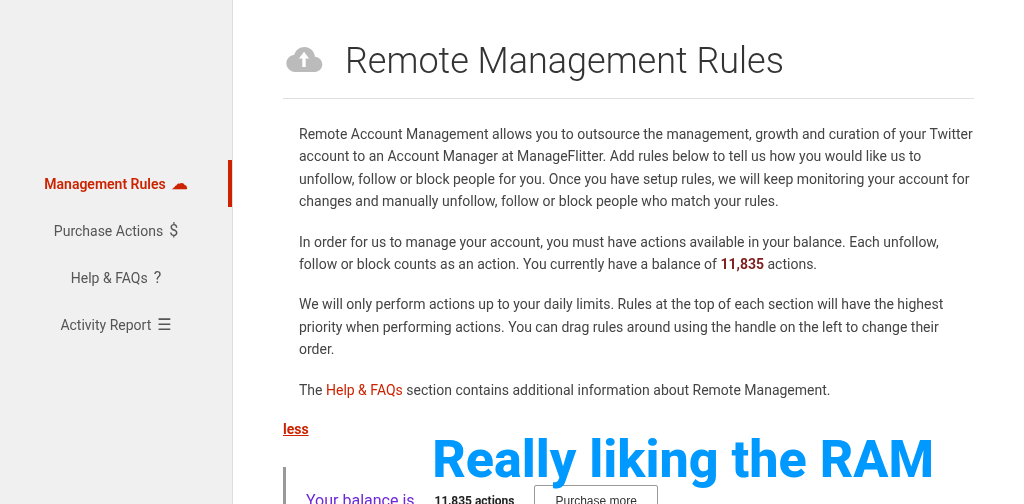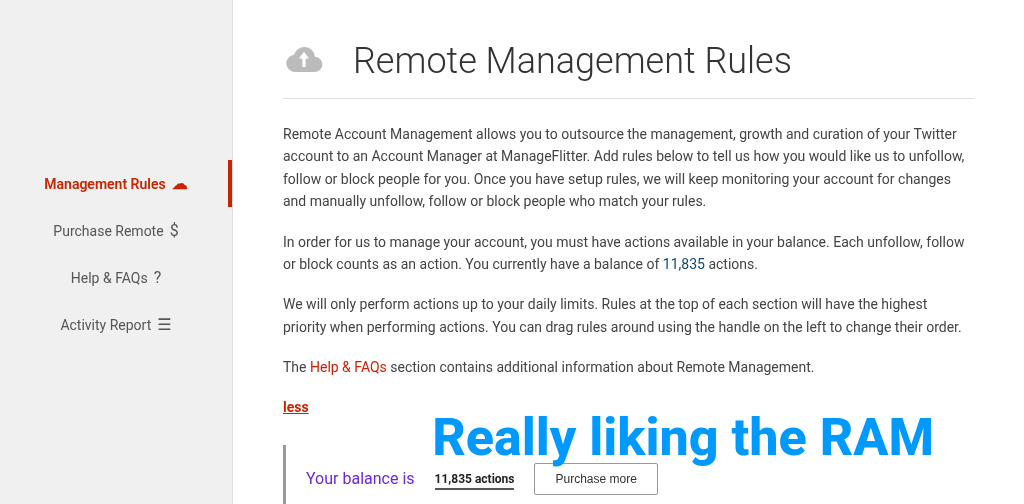--- a/index.html
+++ b/index.html
@@ -66,21 +66,21 @@
     .main-content {
       flex: 1;
       background: #fff;
       padding: 40px 50px 30px 50px;
       overflow-y: auto;
     }
 
     .page-header {
       display: flex;
       align-items: flex-end;
-      gap: 28px;
+      gap: 20px;
       margin-bottom: 24px;
       padding-bottom: 16px;
       border-bottom: 1px solid #e0e0e0;
     }
 
     .page-header-icon {
       width: 42px;
       height: 42px;
       color: #aaa;
     }
@@ -89,25 +89,26 @@
       font-size: 36px;
       font-weight: 300;
       color: #333;
     }
 
     .description-text {
       font-size: 14px;
       color: #444;
       line-height: 1.6;
       margin-bottom: 18px;
+      margin-left: 16px;
     }
 
     .description-text strong {
-      font-weight: 400;
-      color: #0c4a6e;
+      font-weight: 700;
+      color: #7f1d1d;
       text-align: center;
     }
 
     .link-red {
       color: #cc2200;
       text-decoration: none;
     }
 
     .less-link {
       color: #cc2200;
@@ -179,21 +180,21 @@
 </head>
 <body>
 
 <div class="sidebar">
 
 <div class="sidebar-item active">
       <span>Management Rules</span>
       <span class="icon">☁</span>
     </div>
     <div class="sidebar-item">
-      <span>Purchase Remote</span>
+      <span>Purchase Actions</span>
       <span class="icon">$</span>
     </div>
     <div class="sidebar-item">
       <span>Help &amp; FAQs</span>
       <span class="icon">?</span>
     </div>
     <div class="sidebar-item">
       <span>Activity Report</span>
       <span class="icon">☰</span>
     </div>

